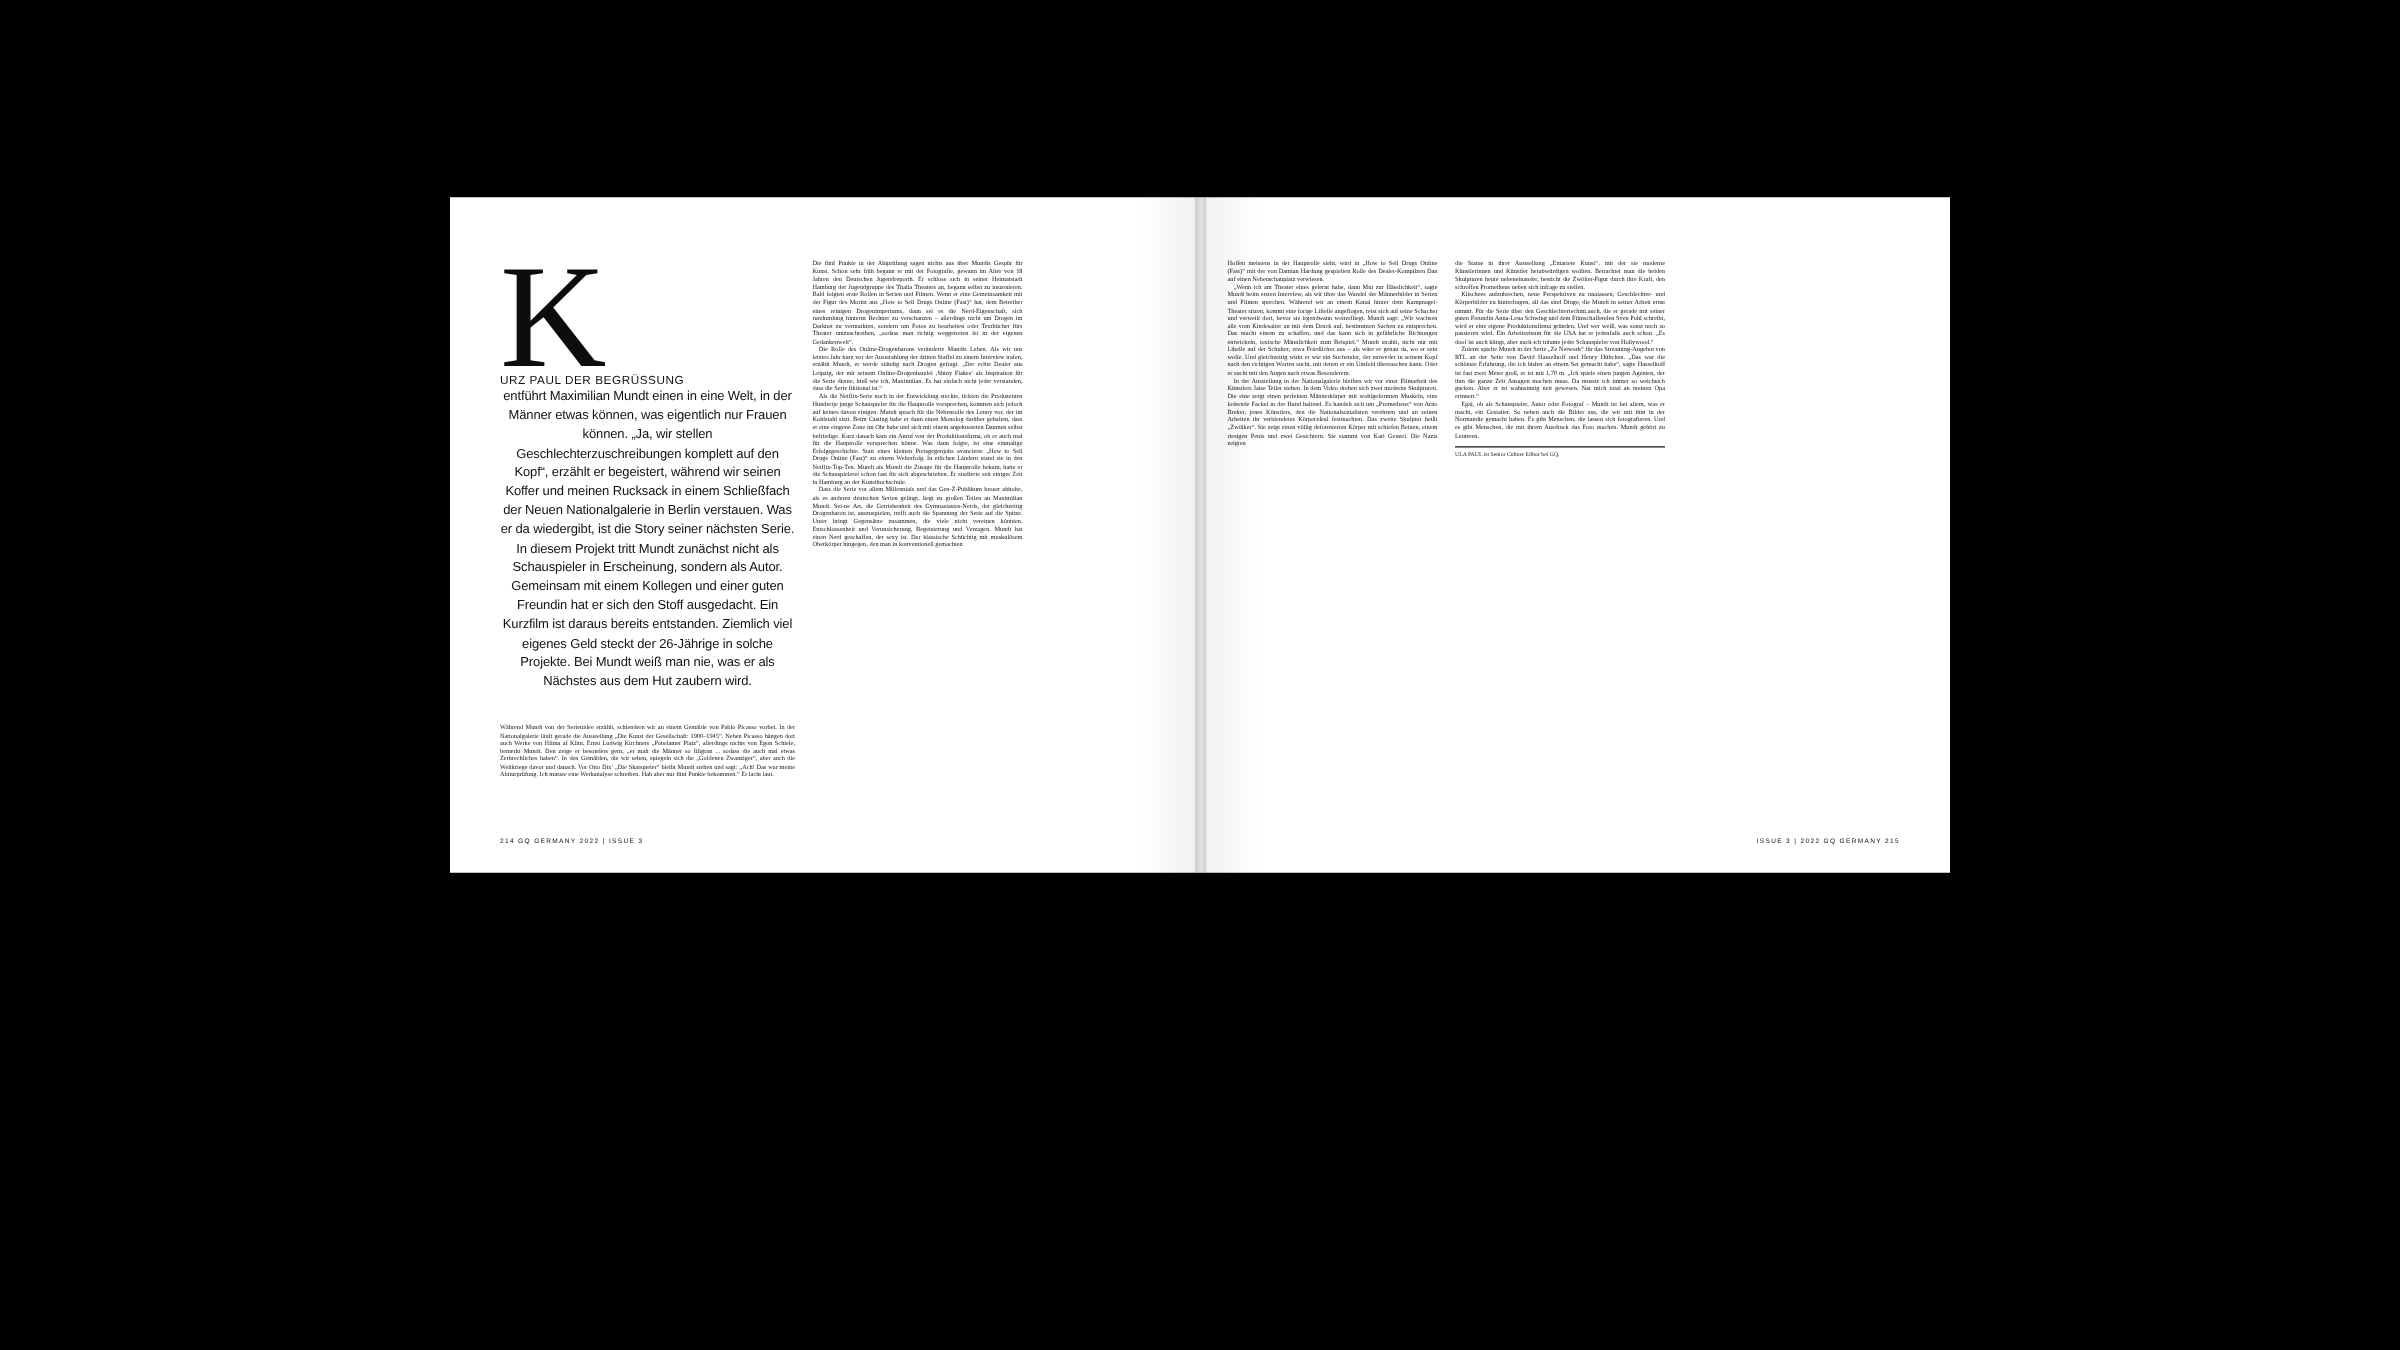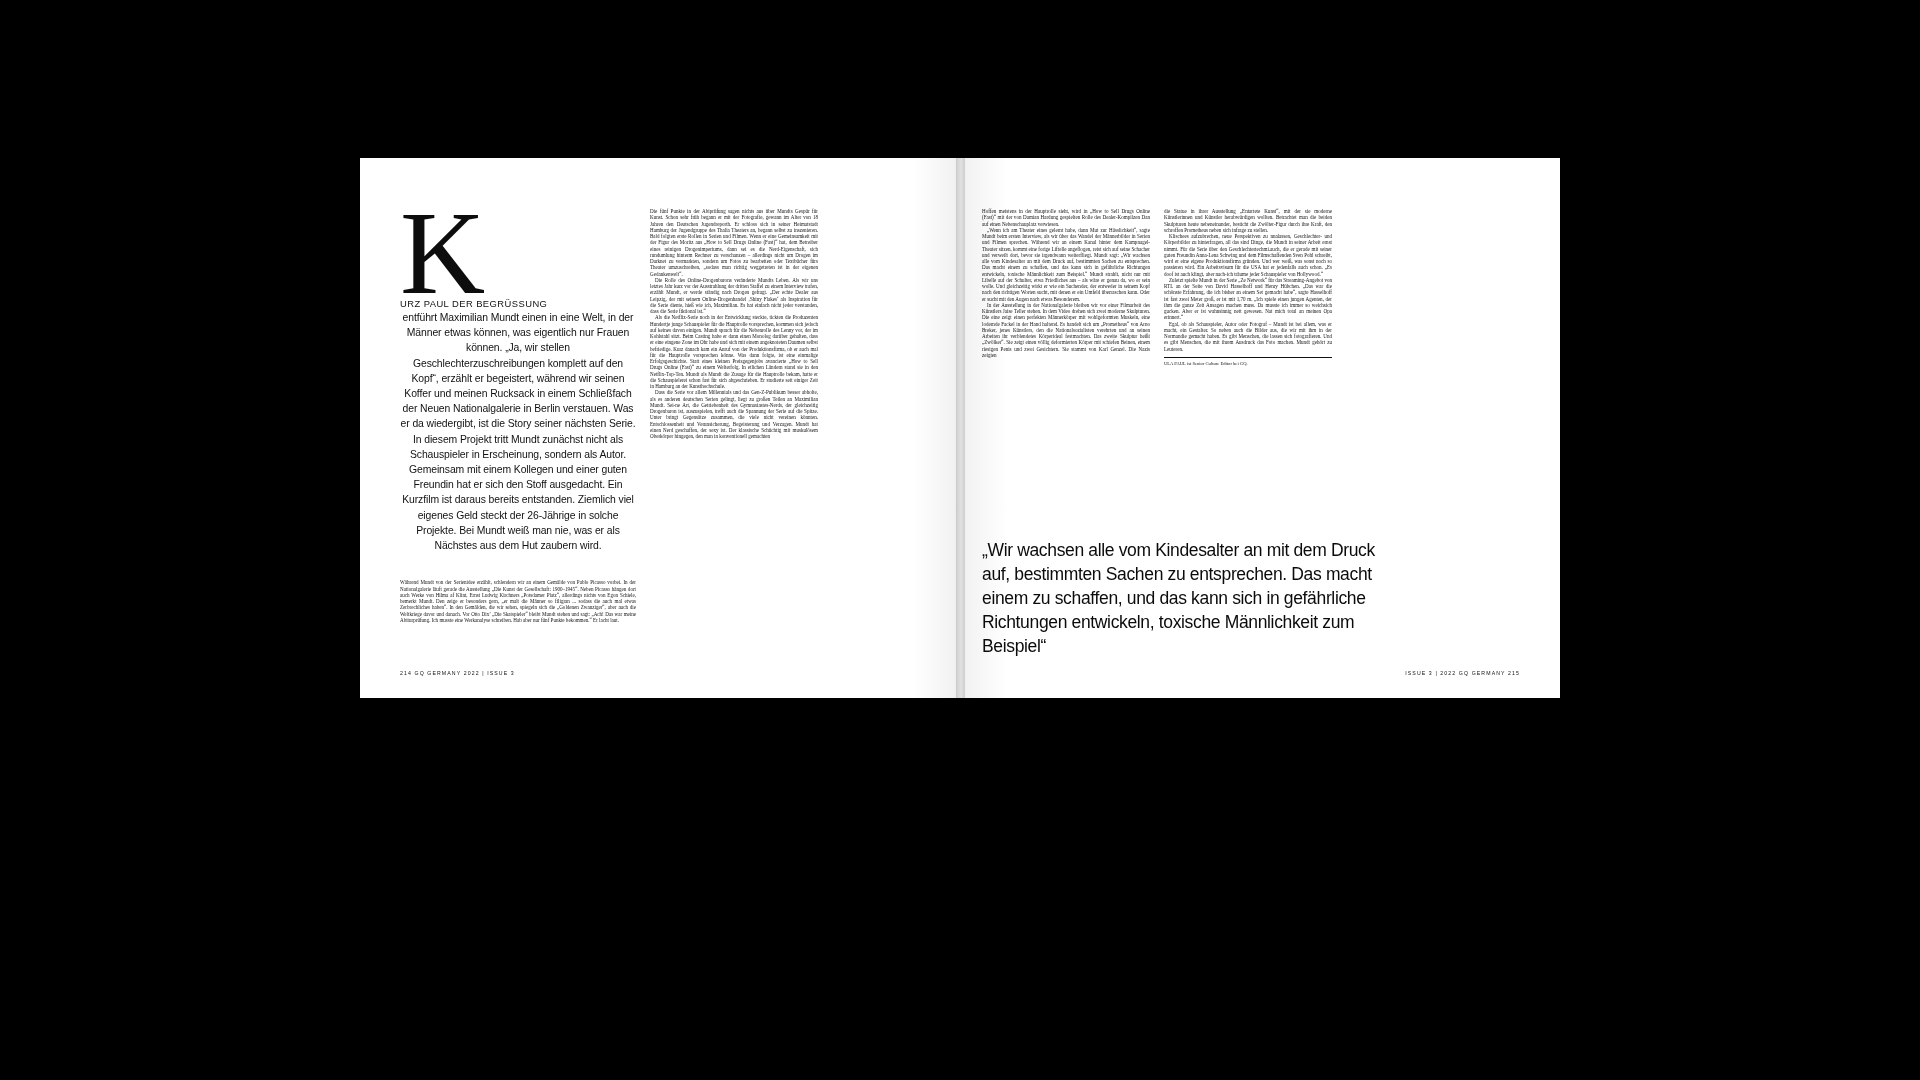--- a/index.html
+++ b/index.html
@@ -200,20 +200,19 @@
             <p class="first">die Statue in ihrer Ausstellung „Entartete Kunst“, mit der sie moderne Künstlerinnen und Künstler herabwürdigen wollten. Betrachtet man die beiden Skulpturen heute nebeneinander, besticht die Zwölter-Figur durch ihre Kraft, den schroffen Prometheus neben sich infrage zu stellen.</p>
             <p>Klischees aufzubrechen, neue Perspektiven zu nnalassen, Geschlechter- und Körperbilder zu hinterfragen, all das sind Dinge, die Mundt in seiner Arbeit ernst nimmt. Für die Serie über den Geschlechtertechmi.auch, die er gerade mit seiner guten Freundin Anna-Lena Schwing und dem Filmschaffenden Sven Pohl schreibt, wird er eine eigene Produktionsfirma gründen. Und wer weiß, was sonst noch so passieren wird. Ein Arbeitsvisum für die USA hat er jedenfalls auch schon. „Es doof ist auch klingt, aber nach-ich träume jeder Schauspieler von Hollywood.“</p>
             <p>Zuletzt spielte Mundt in der Serie „Ze Network“ für das Streaming-Angebot von RTL an der Seite von David Hasselhoff und Henry Hübchen. „Das war die schönste Erfahrung, die ich bisher an einem Set gemacht habe“, sagte Hasselhoff ist fast zwei Meter groß, er ist mit 1,70 m. „Ich spiele einen jungen Agenten, der ihm die ganze Zeit Ansagen machen muss. Da musste ich immer so weichsich gucken. Aber er ist wahnsinnig nett gewesen. Nat mich total an meinen Opa erinnert.“</p>
             <p>Egal, ob als Schauspieler, Autor oder Fotograf – Mundt ist bei allem, was er macht, ein Gestalter. So neben auch die Bilder aus, die wir mit ihm in der Normandie gemacht haben. Es gibt Menschen, die lassen sich fotografieren. Und es gibt Menschen, die mit ihrem Ausdruck das Foto machen. Mundt gehört zu Leuteren.</p>
           </div>
           <div class="credit">ULA PAUL ist Senior Culture Editor bei GQ.</div>
         </div>
 
       </div>
 
-      <div class="pullquote">„Wir wachsen alle vom Kindesalter an mit dem Druck auf, bestimmten Sachen zu entsprechen. Das macht einem zu schaffen, und das kann sich in gefährliche Richtungen entwickeln, toxische Männlichkeit zum Beispiel“</div>
 
       <div class="folio right-folio">ISSUE 3  |  2022 GQ GERMANY  215</div>
     </div>
 
     <div class="gutter-shadow"></div>
   </div>
 </div>
 
 </body></html>

